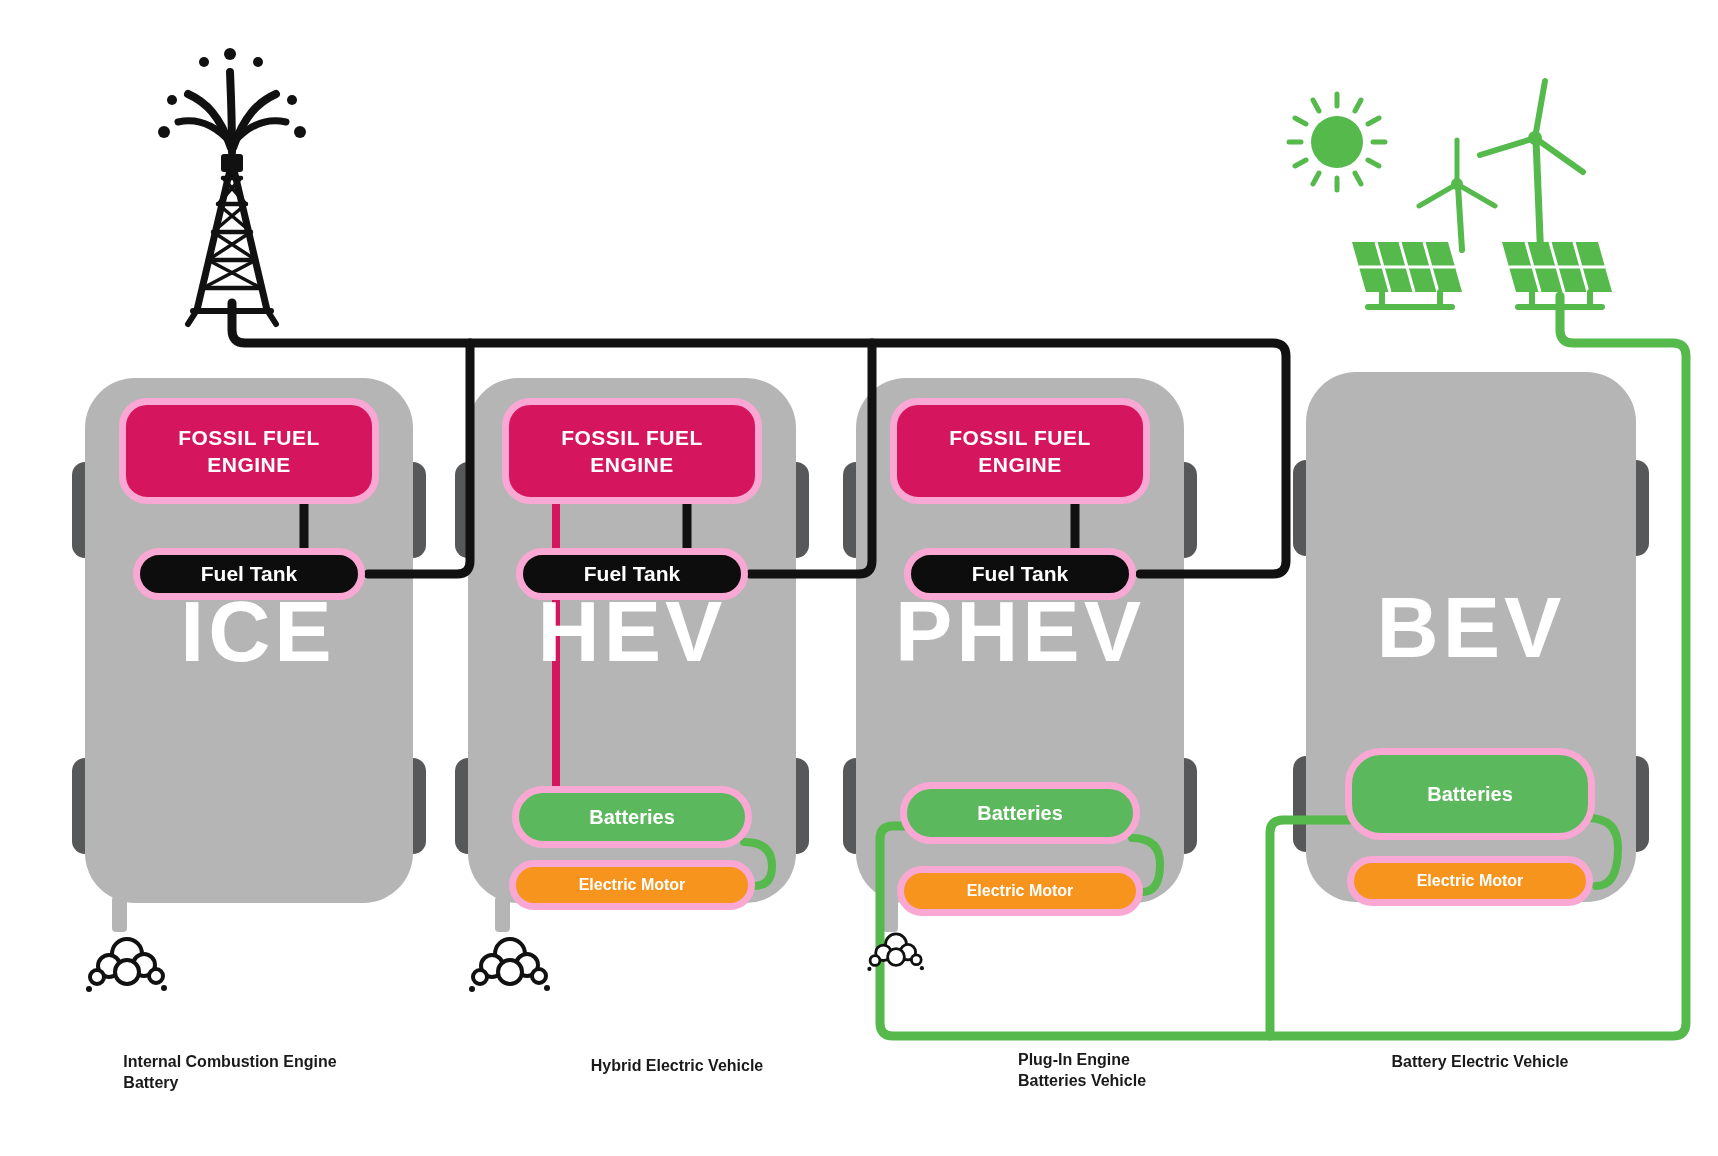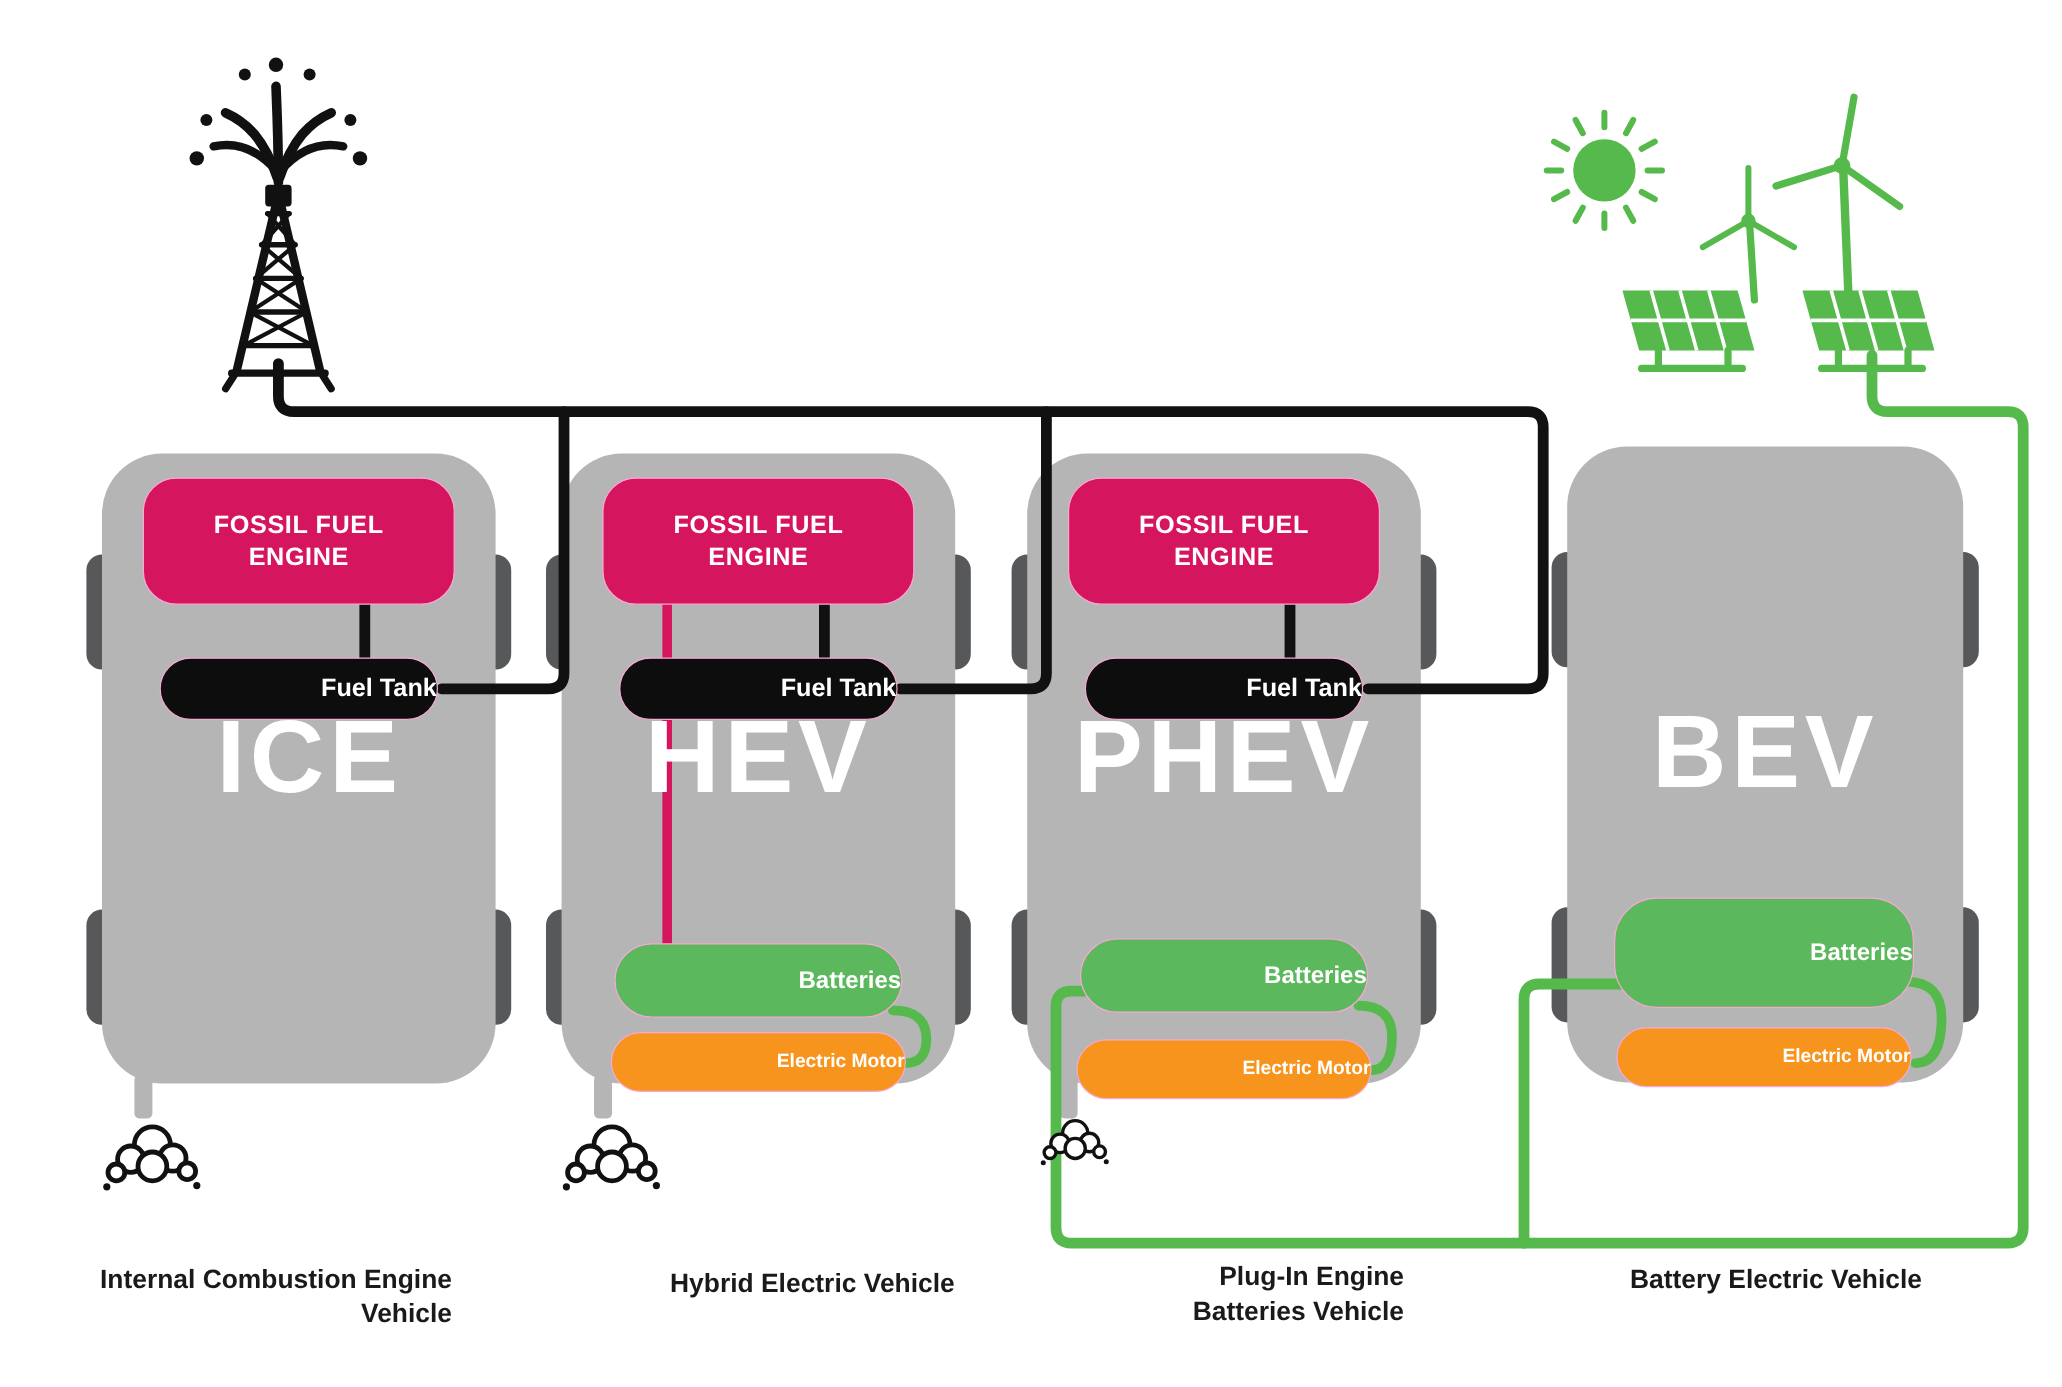--- a/index.html
+++ b/index.html
@@ -2,32 +2,32 @@
 <html style="--car_gray: #b5b5b5; --wheel_gray: #57585a; --engine_pink: #d6155f; --battery_green: #5cb85c; --line_green: #55b94c; --motor_orange: #f7941e; --line_black: #111111; --white: #ffffff;"><head>
 <meta charset="utf-8">
 <style>
   html,body{margin:0;padding:0;background:#fff;}
   #canvas{position:relative;width:1718px;height:1156px;background:#ffffff;overflow:hidden;
           font-family:"Liberation Sans","DejaVu Sans",sans-serif;}
   .wheel{position:absolute;width:26px;height:96px;border-radius:13px;background:var(--wheel_gray,#57585a);z-index:1;}
   .car-body{position:absolute;width:328px;height:525px;border-radius:50px;background:var(--car_gray,#b5b5b5);z-index:1;}
   .exhaust{position:absolute;width:15px;height:36px;border-radius:4px;background:var(--car_gray,#b5b5b5);z-index:1;}
   #overlay{position:absolute;left:0;top:0;z-index:2;}
-  .comp{position:absolute;z-index:3;display:flex;align-items:center;justify-content:flex-end;text-align:center;
-        color:#fff;font-weight:bold;border:1px solid #f9a8d4;box-sizing:border-box;border-radius:28px;}
+  .comp{position:absolute;z-index:3;display:flex;align-items:center;justify-content:center;text-align:center;
+        color:#fff;font-weight:bold;border:7px solid #f9a8d4;box-sizing:border-box;border-radius:28px;}
   .engine{width:260px;height:106px;background:var(--engine_pink,#d6155f);font-size:21px;line-height:1.3;
           letter-spacing:.5px;padding:0 34px;}
   .tank{width:232px;height:52px;background:#0d0d0d;font-size:21px;border-radius:26px;}
   .battery{width:240px;height:62px;background:var(--battery_green,#5cb85c);font-size:20px;border-radius:31px;}
   .battery.tall{width:250px;height:92px;border-radius:36px;}
   .motor{width:246px;height:50px;background:var(--motor_orange,#f7941e);font-size:16px;border-radius:25px;}
   .veh-label{position:absolute;z-index:3;transform:translateX(-50%);color:#fff;font-weight:bold;
              font-size:86px;letter-spacing:4px;white-space:nowrap;}
-  .caption{position:absolute;z-index:3;transform:translateX(-50%);text-align:right;color:#1a1a1a;
-           font-weight:bold;font-size:22px;line-height:1.3;white-space:nowrap;}
+  .caption{position:absolute;z-index:3;transform:translateX(-50%);text-align:left;color:#1a1a1a;
+           font-weight:bold;font-size:16px;line-height:1.3;white-space:nowrap;}
   .caption span{display:block;}
   svg .pipe{stroke:var(--line_black,#111111);stroke-width:9;fill:none;stroke-linecap:round;stroke-linejoin:round;}
   svg .wire{stroke:var(--line_green,#55b94c);stroke-width:9;fill:none;stroke-linecap:round;stroke-linejoin:round;}
   svg .stub{stroke-width:8;}
   svg .gen{stroke:var(--engine_pink,#d6155f);stroke-width:8;fill:none;stroke-linecap:round;}
   svg .ink{stroke:var(--line_black,#111111);fill:none;stroke-linecap:round;}
   svg .inkfill{fill:var(--line_black,#111111);}
   svg .grn{stroke:var(--line_green,#55b94c);fill:none;stroke-linecap:round;}
   svg .grnfill{fill:var(--line_green,#55b94c);}
   .smoke-puff{stroke:#111;stroke-width:4;fill:#fff;}
@@ -154,21 +154,21 @@
   <div>
     <div class="comp engine" style="left:119px;top:398px">
         <span>FOSSIL FUEL ENGINE</span>
       </div>
     <div class="comp tank" style="left:133px;top:548px">
         <span>Fuel Tank</span>
       </div>
     <div class="veh-label" style="left:258px;top:582px">ICE</div>
     <div class="caption" style="left:230px;top:1052px">
       <span>Internal Combustion Engine</span>
-      <span>Vehicle</span>
+      <span>Battery</span>
     </div>
   </div>
 
   <div>
     <div class="comp engine" style="left:502px;top:398px">
         <span>FOSSIL FUEL ENGINE</span>
       </div>
     <div class="comp tank" style="left:516px;top:548px">
         <span>Fuel Tank</span>
       </div>

